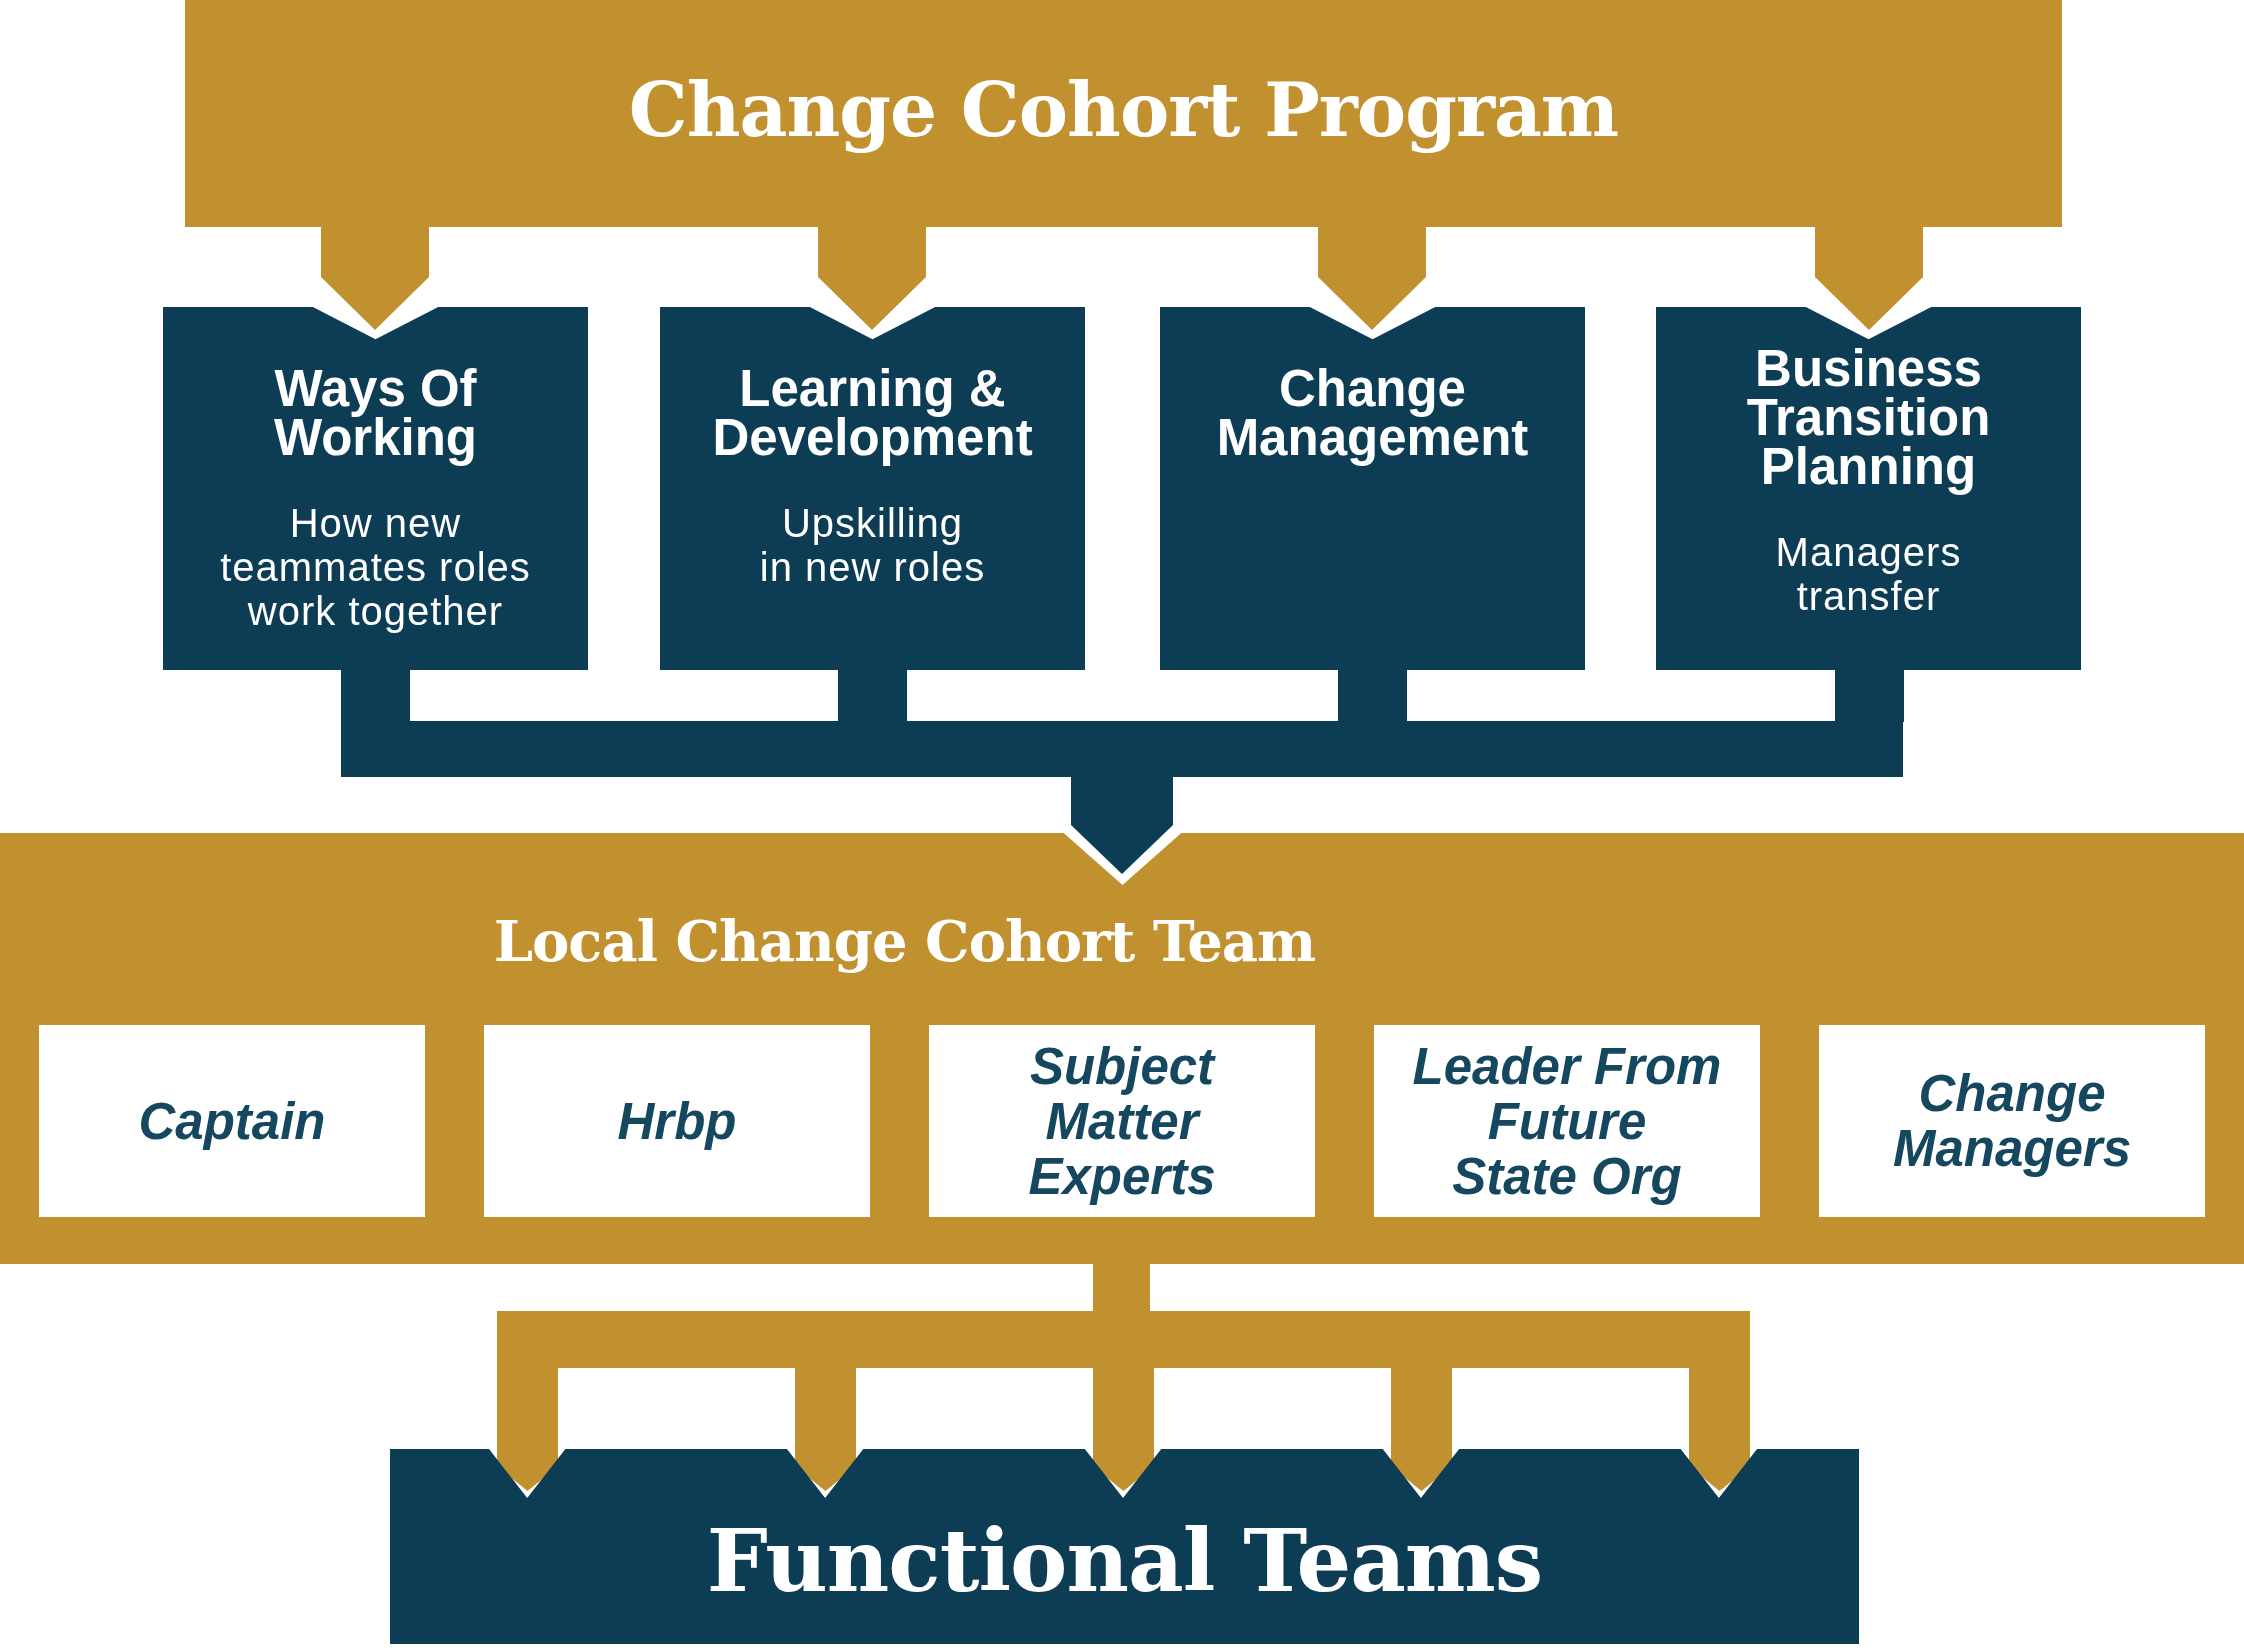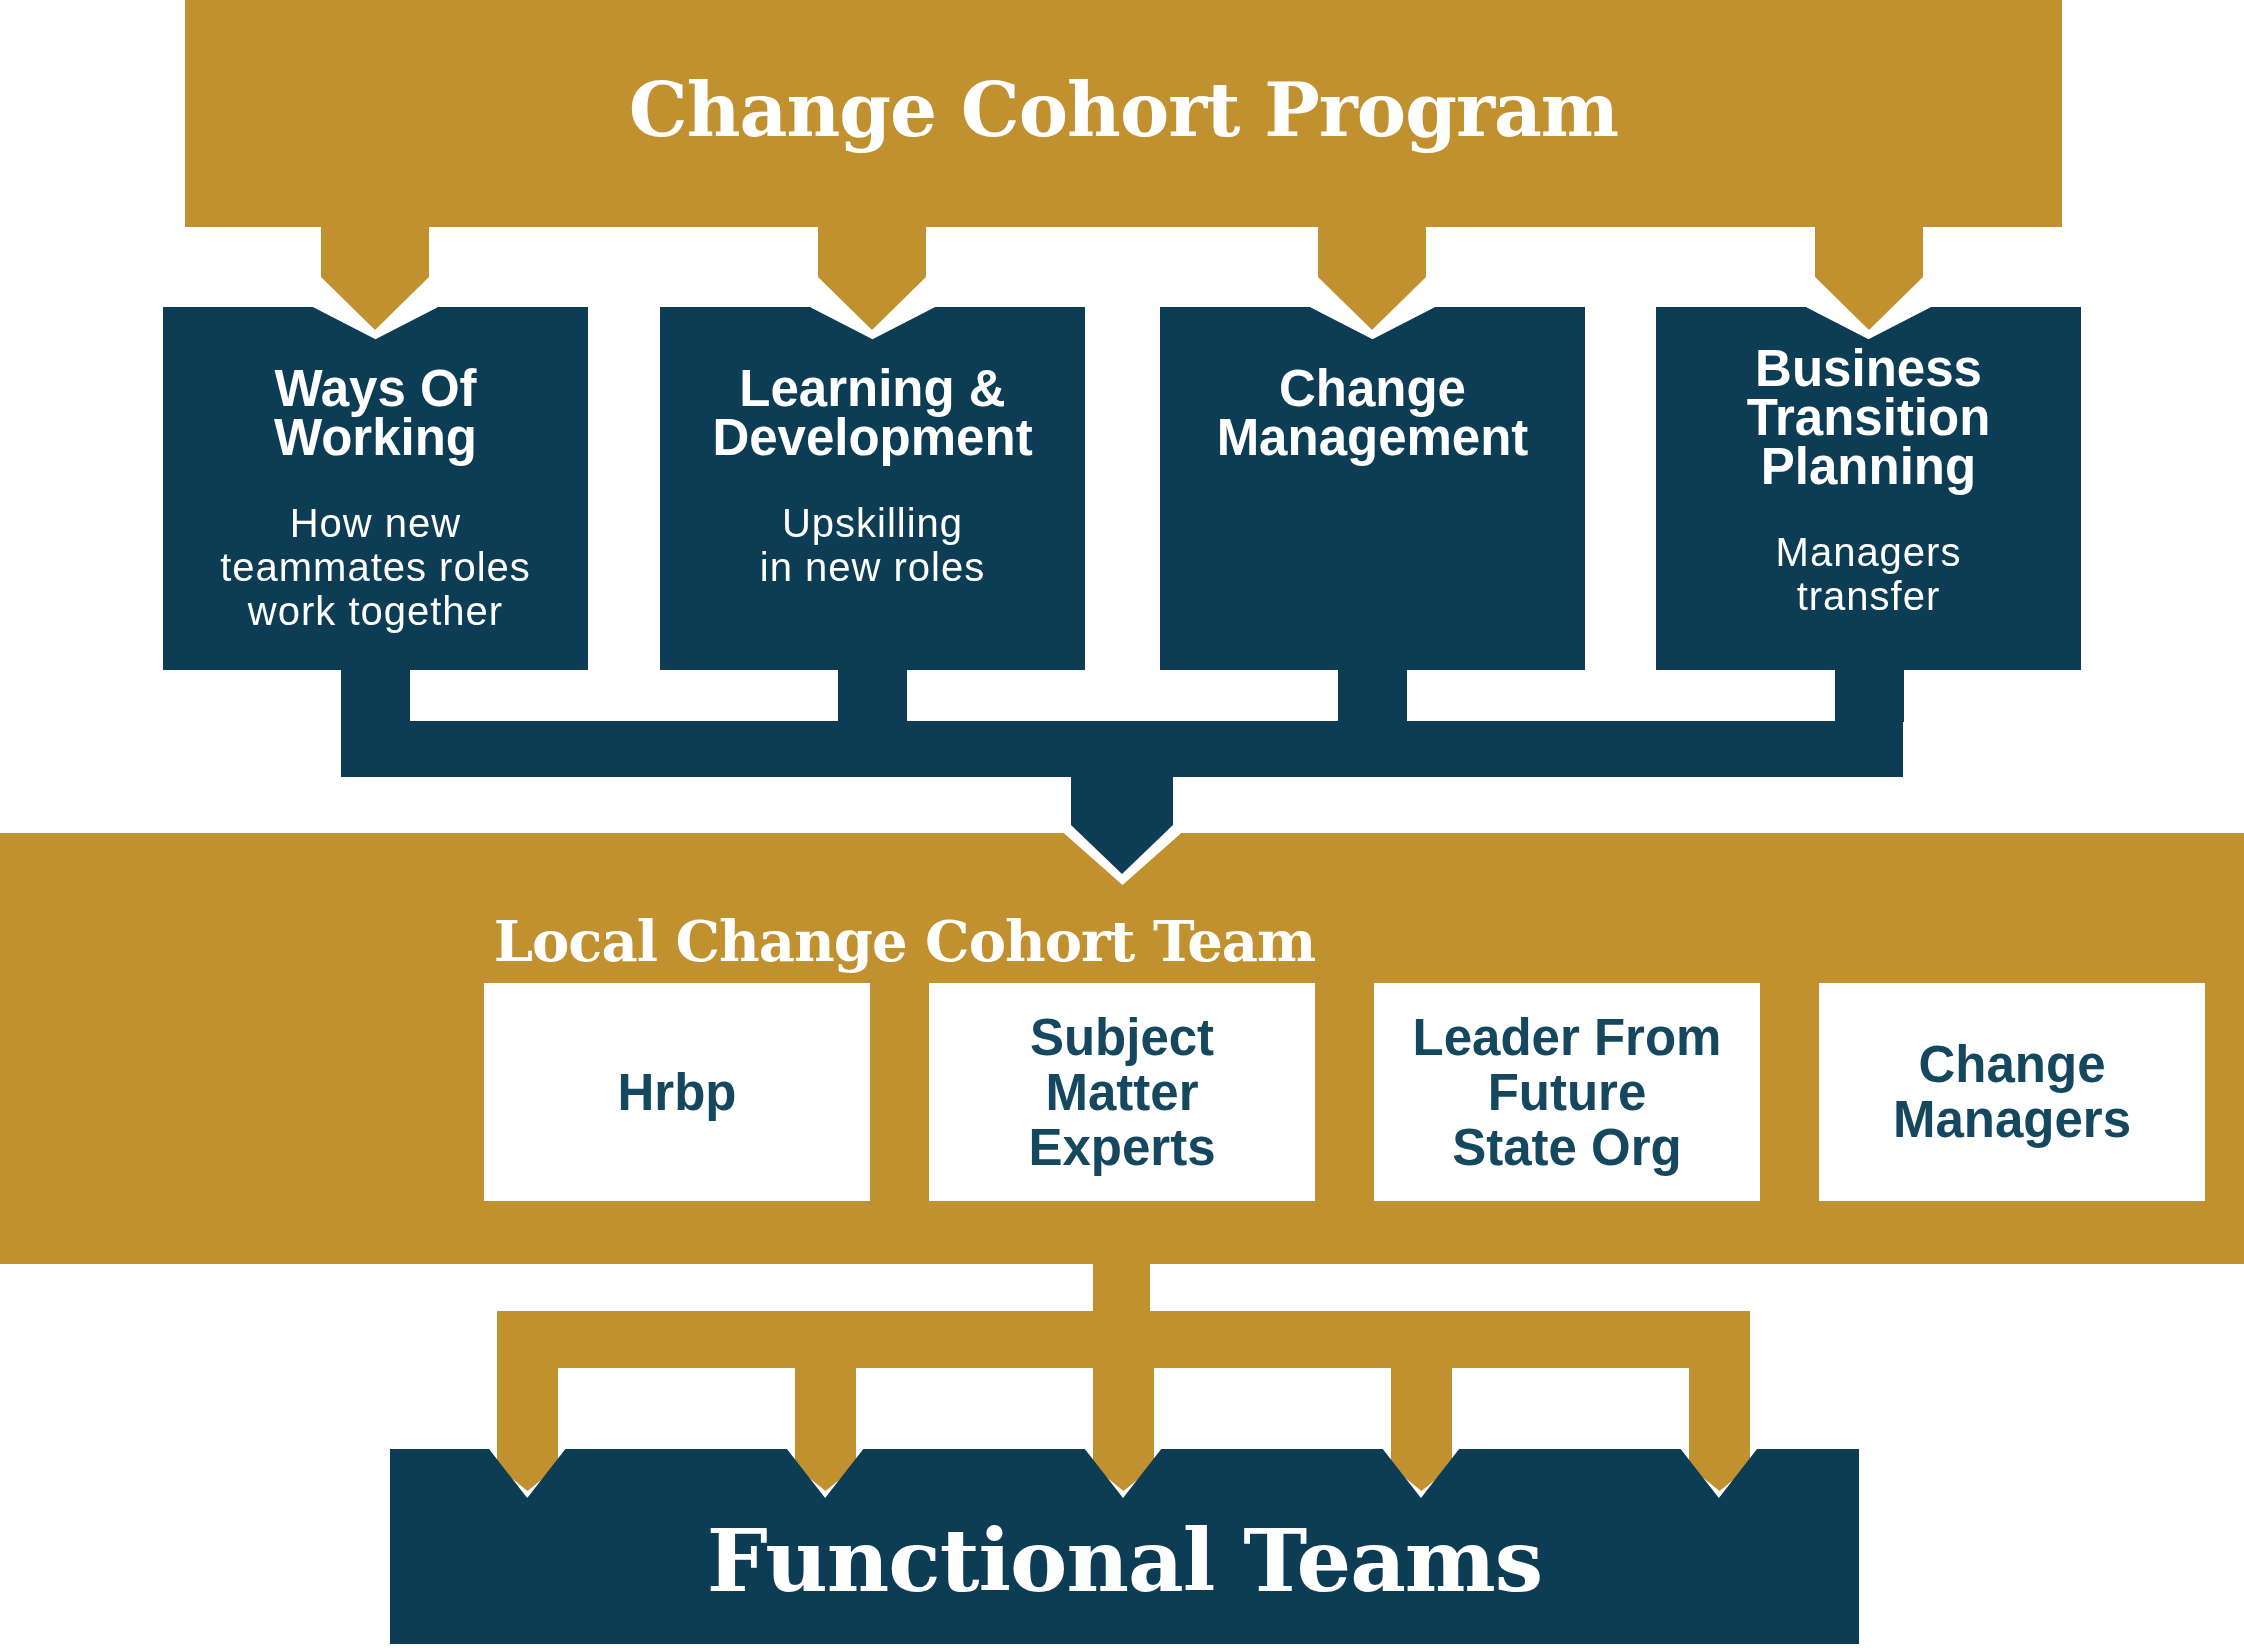--- a/index.html
+++ b/index.html
@@ -54,24 +54,25 @@
     left:1071px;top:777px;width:102px;height:97px;background:var(--navy);
     clip-path:polygon(0 0,100% 0,100% 49.5%,50% 100%,0 49.5%);
   }
   
   .gold-band{
     left:0;top:833px;width:2245px;height:431px;background:var(--gold);
     clip-path:polygon(0 0,47.38% 0,50% 12.05%,52.62% 0,100% 0,100% 100%,0 100%);
   }
   .band-title{left:0;top:902px;width:1809px;font-size:56px;line-height:78px;}
   .role-box{
-    top:983px;width:386px;height:218px;background:var(--white);
+    top:1025px;width:386px;height:192px;background:var(--white);
     display:flex;align-items:center;justify-content:center;text-align:center;
     color:var(--label-blue);font-weight:600;font-size:51px;line-height:55px;
     white-space:pre-line;
+    font-style:italic;
   }
   
   .gold-stem-top{left:1093px;top:1264px;width:57px;height:47px;background:var(--gold);}
   .gold-rail{left:497px;top:1311px;width:1253px;height:57px;background:var(--gold);}
   .gold-drop{
     top:1368px;width:61px;height:123px;background:var(--gold);
     clip-path:polygon(0 0,100% 0,100% 80%,50% 100%,0 80%);
   }
   
   .func-box{
@@ -126,20 +127,21 @@
   <div class="abs navy-stem" style="left:341px"></div>
   <div class="abs navy-stem" style="left:838px"></div>
   <div class="abs navy-stem" style="left:1338px"></div>
   <div class="abs navy-stem" style="left:1835px"></div>
   <div class="abs navy-rail"></div>
   <div class="abs navy-arrow"></div>
 
   <div class="abs gold-band"></div>
   <div class="abs serif-title band-title">Local Change Cohort Team</div>
 
+  <div class="abs role-box" style="left:39px">Captain</div>
   <div class="abs role-box" style="left:484px">Hrbp</div>
   <div class="abs role-box" style="left:929px">Subject
 Matter
 Experts</div>
   <div class="abs role-box" style="left:1374px">Leader From
 Future
 State Org</div>
   <div class="abs role-box" style="left:1819px">Change
 Managers</div>
 

